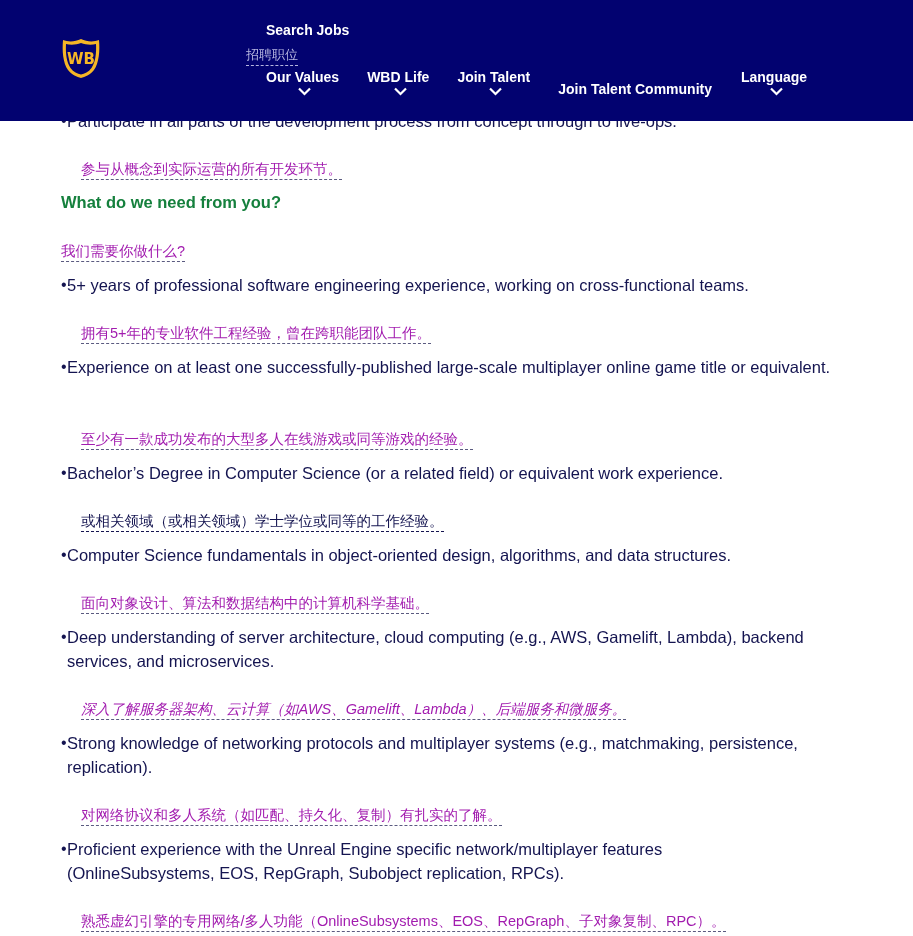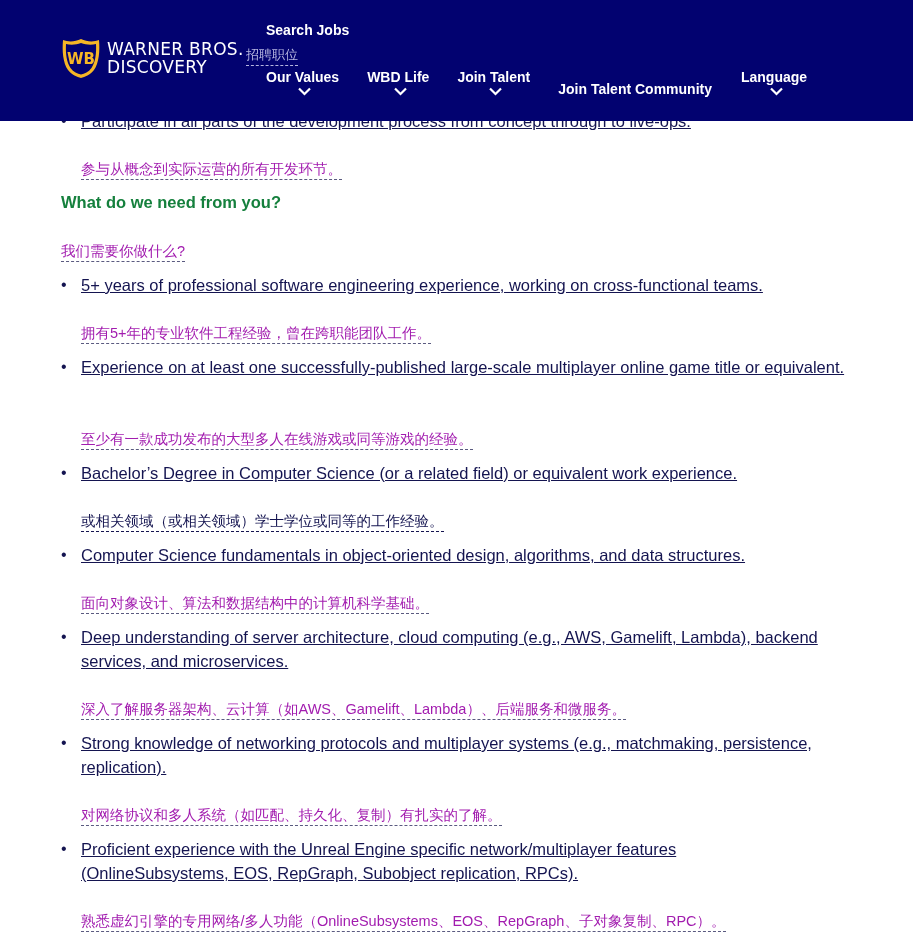--- a/index.html
+++ b/index.html
@@ -30,21 +30,21 @@
   }
   .nav-item { display:flex; align-items:center; white-space:nowrap;flex-direction:column; }
   .chev { width:13px; height:9px; margin-left:4px; margin-top:2px; }
   .content { position:absolute; left:0; top:0; width:913px; }
   .bullet-row {
     position:absolute; left:61px; color:#141450; font-size:16.5px; line-height:24px;
   }
   .bullet-row .dot {
     position:absolute; left:0; top:0; width:20px; text-align:left; font-size:16px;
   }
-  .bullet-row .txt { margin-left:20px; display:block;text-decoration:underline; }
+  .bullet-row .txt { margin-left:6px; display:block; }
   .cn {
     position:absolute; color:#a21caf; font-size:14.5px; line-height:18px;
     border-bottom:1px dashed #5a5a80; white-space:nowrap; padding-bottom:1px;
   }
   .cn.active { color:#141450; border-bottom-color:#141450; }
   .heading {
     position:absolute; left:61px; top:193px; color:#15803d; font-weight:bold; font-size:16.5px;
   }
 </style>
 </head>
@@ -81,21 +81,21 @@
   <div class="bullet-row" style="top:543px; width:820px;">
     <span class="dot">•</span>
     <span class="txt">Computer Science fundamentals in object-oriented design, algorithms, and data structures.</span>
   </div>
   <div class="cn" style="left:81px; top:594px;">面向对象设计、算法和数据结构中的计算机科学基础。</div>
 
   <div class="bullet-row" style="top:625px; width:800px;">
     <span class="dot">•</span>
     <span class="txt">Deep understanding of server architecture, cloud computing (e.g., AWS, Gamelift, Lambda), backend services, and microservices.</span>
   </div>
-  <div class="cn" style="left:81px; top:700px;">深入了解服务器架构、云计算（如AWS、Gamelift、Lambda）、后端服务和微服务。</div>
+  <div class="cn" style="left:81px; top:700px;font-style:italic;">深入了解服务器架构、云计算（如AWS、Gamelift、Lambda）、后端服务和微服务。</div>
 
   <div class="bullet-row" style="top:731px; width:770px;">
     <span class="dot">•</span>
     <span class="txt">Strong knowledge of networking protocols and multiplayer systems (e.g., matchmaking, persistence, replication).</span>
   </div>
   <div class="cn" style="left:81px; top:806px;">对网络协议和多人系统（如匹配、持久化、复制）有扎实的了解。</div>
 
   <div class="bullet-row" style="top:837px; width:730px;">
     <span class="dot">•</span>
     <span class="txt">Proficient experience with the Unreal Engine specific network/multiplayer features (OnlineSubsystems, EOS, RepGraph, Subobject replication, RPCs).</span>
@@ -103,24 +103,20 @@
   <div class="cn" style="left:81px; top:912px;">熟悉虚幻引擎的专用网络/多人功能（OnlineSubsystems、EOS、RepGraph、子对象复制、RPC）。</div>
 </div>
 
 <div class="header">
   <div class="logo">
     <svg class="logo-shield" viewBox="0 0 40 42">
       <path d="M20 2 C26 5 33 5 38 3 C39 14 38 26 33 33 C29 38 24 40 20 41 C16 40 11 38 7 33 C2 26 1 14 2 3 C7 5 14 5 20 2 Z" fill="#f5b626"></path>
       <path d="M20 6 C25 8 31 8 35 7 C35.5 16 34.5 25 30.5 31 C27.5 35 23.5 37 20 37.5 C16.5 37 12.5 35 9.5 31 C5.5 25 4.5 16 5 7 C9 8 15 8 20 6 Z" fill="#020270"></path>
       <text x="20" y="27" text-anchor="middle" font-family="DejaVu Sans, sans-serif" font-weight="bold" font-size="15" fill="#f5b626">WB</text>
     </svg>
-    <div class="logo-text">
-      <div>WARNER BROS.</div>
-      <div>DISCOVERY</div>
-    </div>
   </div>
 
   <div class="nav-top">Search Jobs</div>
   <div class="nav-top-cn">招聘职位</div>
 
   <div class="nav-row">
     <div class="nav-item" style="margin-right:28px;">
       <span>Our Values</span>
       <svg class="chev" viewBox="0 0 13 9">
           <path d="M1 1.5 L6.5 7 L12 1.5" stroke="#fff" stroke-width="2.2" fill="none"></path>

